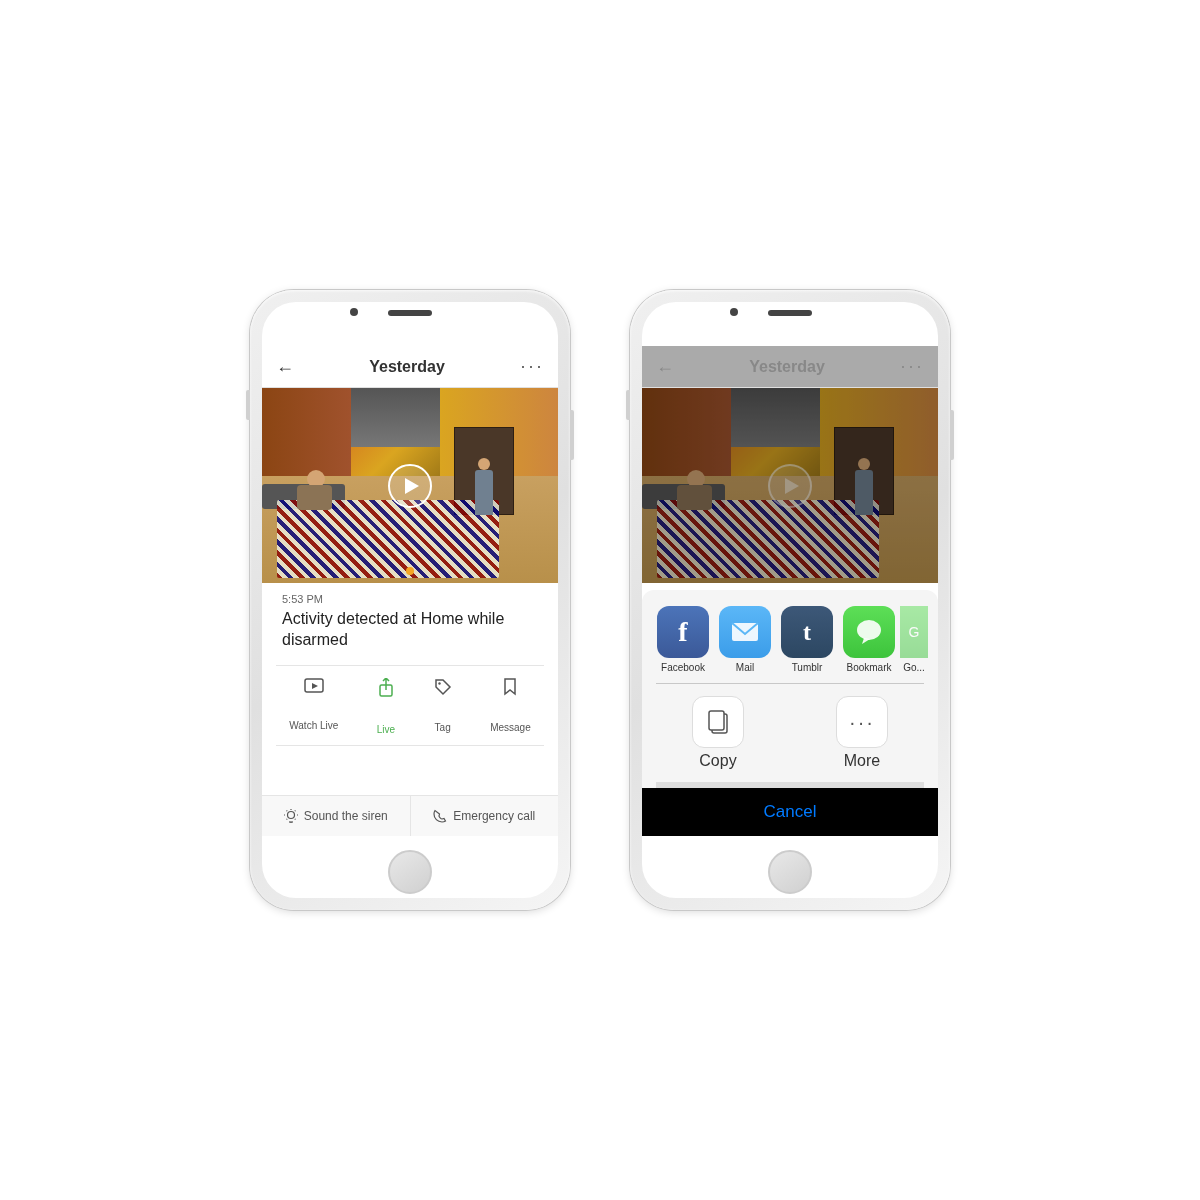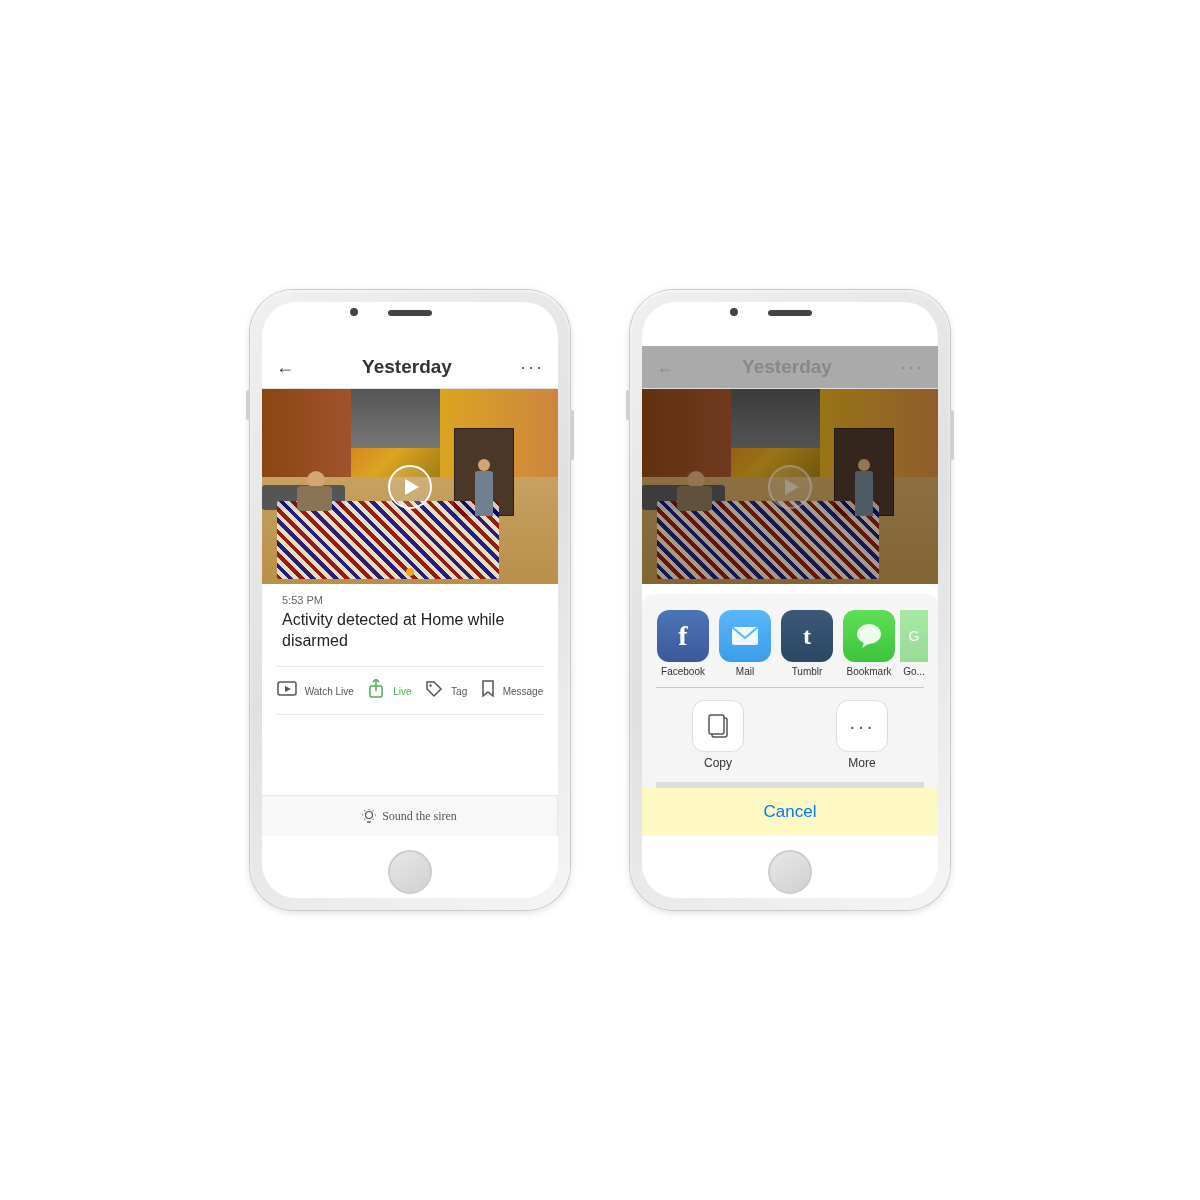--- a/index.html
+++ b/index.html
@@ -109,21 +109,21 @@
       border-bottom: 1px solid #e0e0e0;
       flex-shrink: 0;
     }
 
     .header-back {
       font-size: 18px;
       color: #333;
     }
 
     .header-title {
-      font-size: 19px;
+      font-size: 16px;
       font-weight: 600;
       color: #333;
     }
 
     .header-dots {
       font-size: 18px;
       color: #555;
       letter-spacing: 2px;
     }
 
@@ -346,23 +346,23 @@
 
     
     .actions-row {
       display: flex;
       justify-content: space-around;
       padding: 4px 8px;
     }
 
     .action-item {
       display: flex;
-      flex-direction: row;
-      align-items: center;
-      gap: 8px;
+      flex-direction: column;
+      align-items: center;
+      gap: 21px;
     }
 
     .action-icon {
       font-size: 18px;
       color: #555;
     }
 
     .action-icon.green {
       color: #4CAF50;
     }
@@ -396,21 +396,20 @@
       justify-content: center;
       gap: 6px;
       padding: 12px 6px;
       font-size: 12px;
       color: #555;
       background: #f8f8f8;
     }
 
     .bottom-btn:first-child {
       border-right: 1px solid #e5e5e5;
-      font-family: Liberation Serif, serif;
     }
 
     
     .share-overlay {
       position: absolute;
       bottom: 0;
       left: 0;
       right: 0;
       z-index: 20;
     }
@@ -494,27 +493,27 @@
       border-radius: 12px;
       background: white;
       border: 1px solid #ddd;
       display: flex;
       align-items: center;
       justify-content: center;
       font-size: 22px;
     }
 
     .share-action-label {
-      font-size: 12px;
+      font-size: 16px;
       color: #333;
       text-align: center;
     }
 
     .share-cancel-btn {
-      background: #fef9c3;
+      background: #000000;
       text-align: center;
       padding: 14px;
       font-size: 17px;
       font-weight: 500;
       color: #007AFF;
     }
 
     
     .dimmed {
       background: #aaa !important;
@@ -612,20 +611,26 @@
           <div class="divider2"></div>
 
           <div class="bottom-actions" style="margin-top:auto;">
             <div class="bottom-btn">
               <svg width="14" height="16" viewBox="0 0 14 16" fill="none">
                 <path d="M7 1v1M7 14v1M1 7H0M14 7h-1M2.5 2.5l.7.7M10.8 10.8l.7.7M2.5 11.5l.7-.7M10.8 3.2l.7-.7" stroke="#555" stroke-width="1.2"></path>
                 <circle cx="7" cy="7" r="3.5" stroke="#555" stroke-width="1.2" fill="none"></circle>
                 <path d="M5 14h4" stroke="#555" stroke-width="1.2"></path>
               </svg>
               <span>Sound the siren</span>
+            </div>
+            <div class="bottom-btn">
+              <svg width="14" height="14" viewBox="0 0 14 14" fill="none">
+                <path d="M2 1.5C2 1.5 1 3 1 5c0 4.5 3.5 8 8 8 2 0 3.5-1 3.5-1L11 9.5 9 10c-1 0-3-2-3-3l.5-2L2 1.5z" stroke="#555" stroke-width="1.2" fill="none"></path>
+              </svg>
+              <span>Emergency call</span>
             </div>
           </div>
         </div>
       </div>
     </div>
     <div class="phone-home-btn"></div>
   </div>
 
   <div class="phone">
     <div style="position:absolute;top:18px;left:50%;transform:translateX(-60px);z-index:10;width:8px;height:8px;background:#444;border-radius:50%;"></div>

